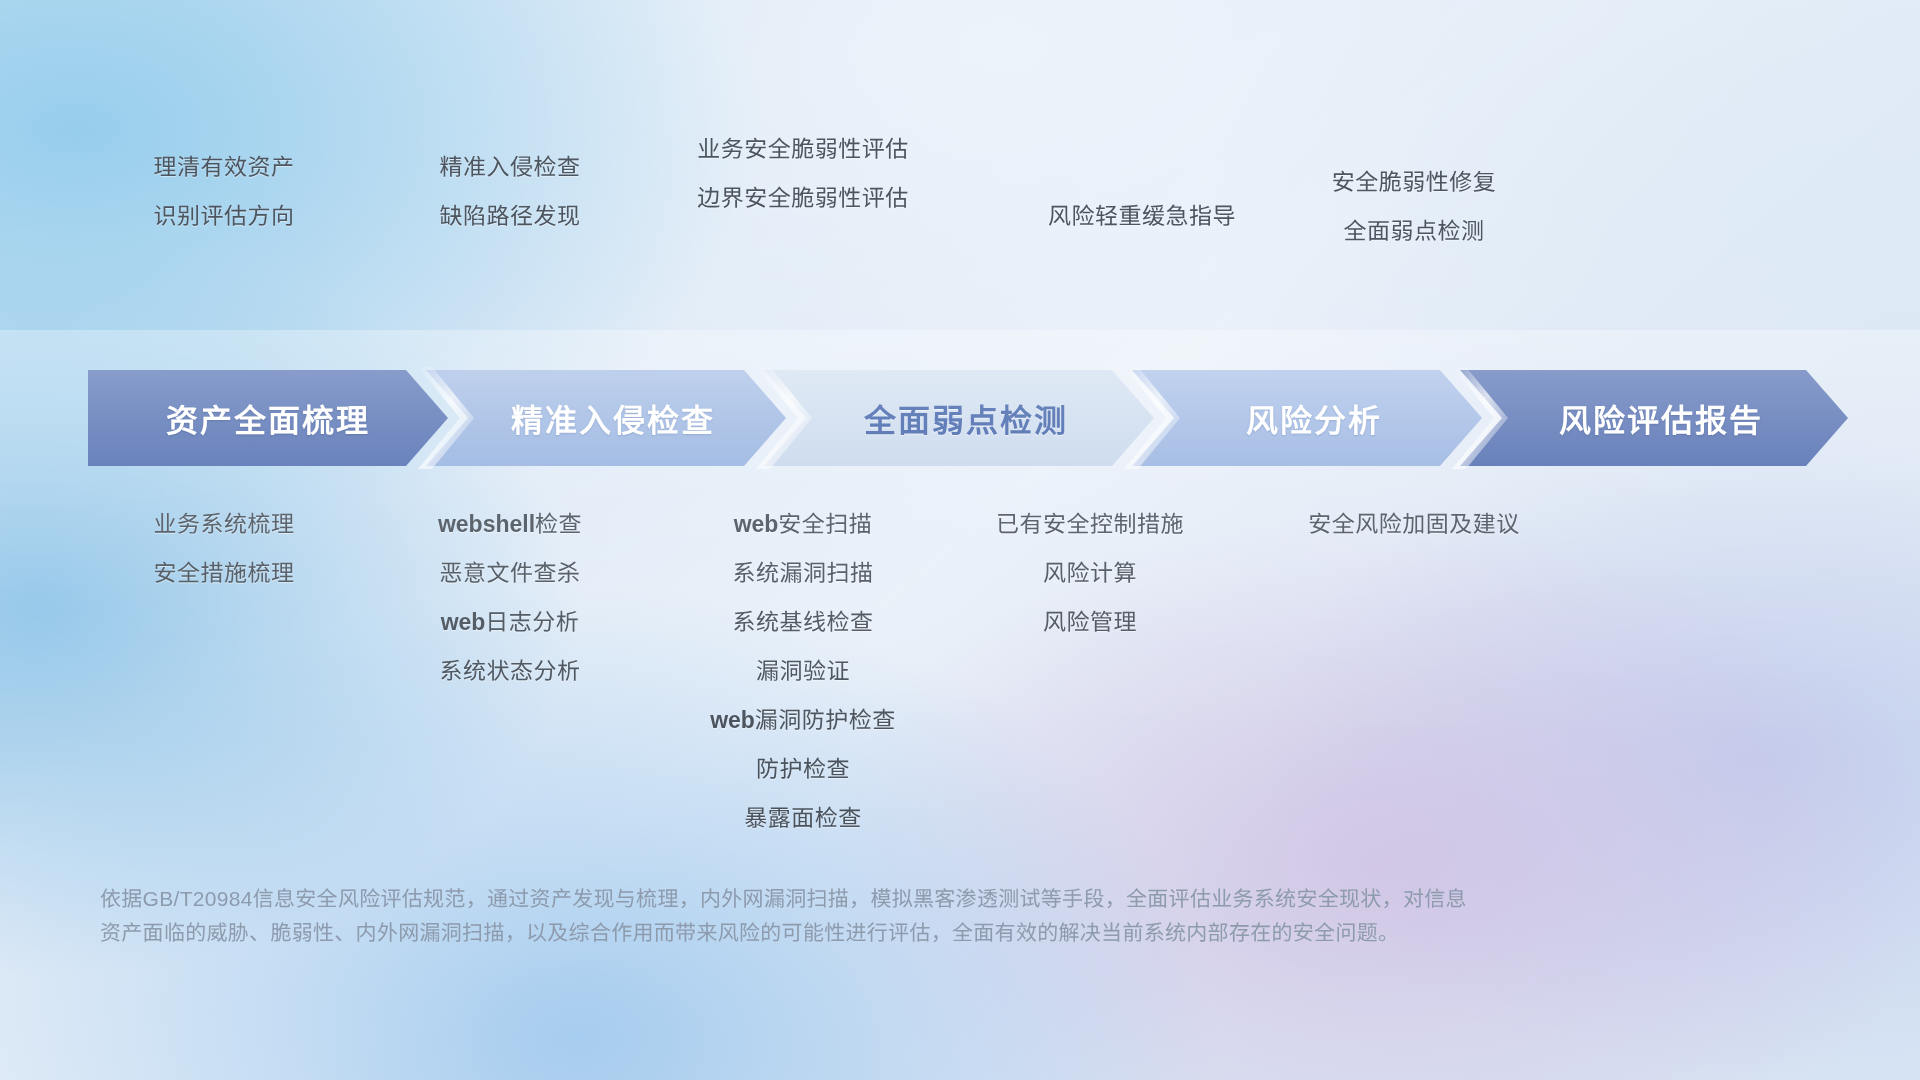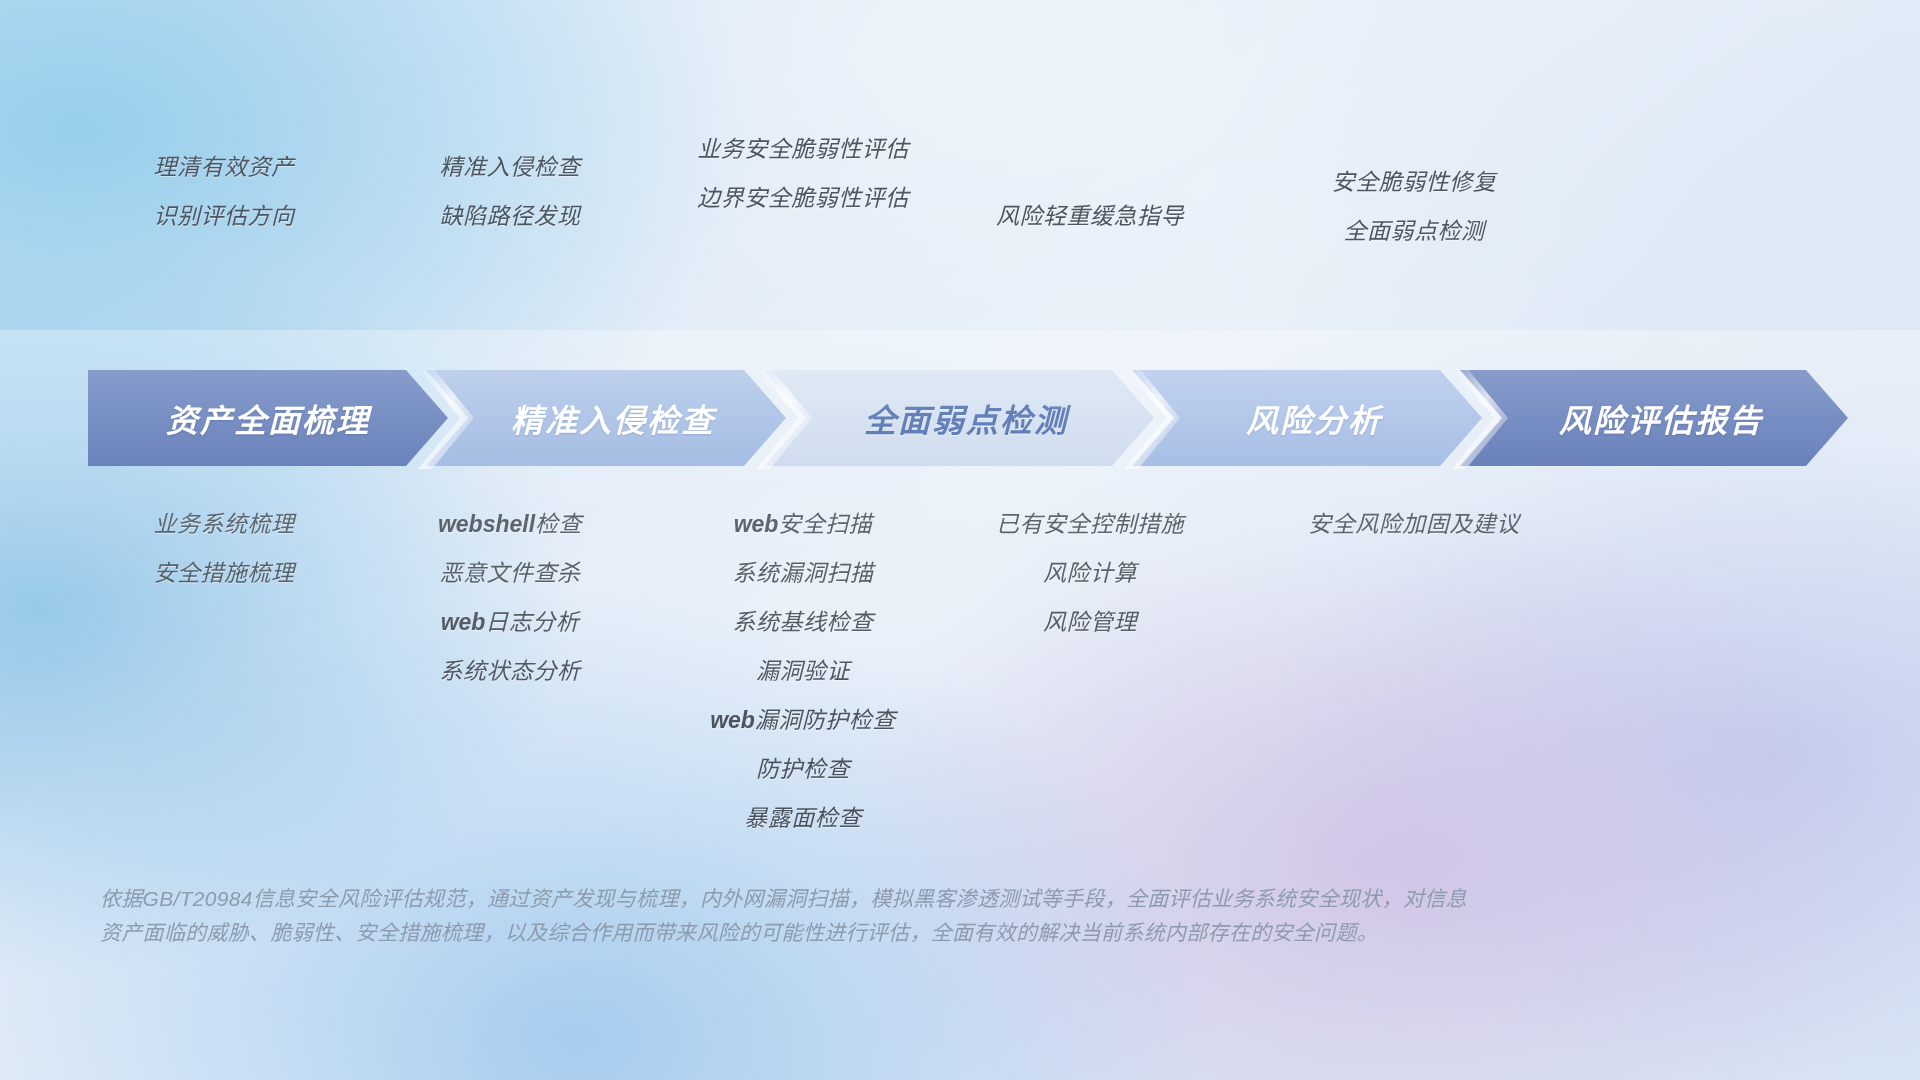--- a/index.html
+++ b/index.html
@@ -40,21 +40,21 @@
     left: 0; right: 0;
     top: 330px; height: 420px;
     background: linear-gradient(180deg, rgba(255,255,255,0.30) 0%, rgba(255,255,255,0.10) 45%, rgba(255,255,255,0.00) 100%);
     pointer-events: none;
   }
 
   
   .diagram {
     position: absolute;
     left: 0; top: 0;
-    width: 1920px; height: 1080px; font-style: italic;
+    width: 1920px; height: 1080px;
   }
 
   .col-top, .col-bottom {
     position: absolute;
     text-align: center;
     color: #4b5560;
   }
 
   .col-top .item,
   .col-bottom .item {
@@ -155,21 +155,21 @@
         <div class="item">识别评估方向</div>
       </div>
       <div class="col-top" style="left: 350px; width: 320px; top: 143px;">
         <div class="item">精准入侵检查</div>
         <div class="item">缺陷路径发现</div>
       </div>
       <div class="col-top" style="left: 603px; width: 400px; top: 125px;">
         <div class="item">业务安全脆弱性评估</div>
         <div class="item">边界安全脆弱性评估</div>
       </div>
-      <div class="col-top" style="left: 920px; width: 340px; top: 192px;">
+      <div class="col-top" style="left: 896px; width: 340px; top: 192px; text-align: right;">
         <div class="item">风险轻重缓急指导</div>
       </div>
       <div class="col-top" style="left: 1224px; width: 380px; top: 158px;">
         <div class="item">安全脆弱性修复</div>
         <div class="item">全面弱点检测</div>
       </div>
       <div class="col-top" id="top-cols"></div>
 
     <div class="band" id="band">
         <div class="chev s1 first" style="left: 0px; width: 360px;">
@@ -217,17 +217,17 @@
         <div class="item">风险计算</div>
         <div class="item">风险管理</div>
       </div>
       <div class="col-bottom" style="left: 1224px; width: 380px; top: 500px;">
         <div class="item">安全风险加固及建议</div>
       </div>
       <div class="col-bottom" id="bottom-cols"></div>
 
     <div class="footer">
       <div>依据GB/T20984信息安全风险评估规范，通过资产发现与梳理，内外网漏洞扫描，模拟黑客渗透测试等手段，全面评估业务系统安全现状，对信息</div>
-      <div>资产面临的威胁、脆弱性、安全措施梳理，以及综合作用而带来风险的可能性进行评估，全面有效的解决当前系统内部存在的安全问题。</div>
+      <div>资产面临的威胁、脆弱性、内外网漏洞扫描，以及综合作用而带来风险的可能性进行评估，全面有效的解决当前系统内部存在的安全问题。</div>
     </div>
 
   </div>
 </div>
 
 </body></html>

